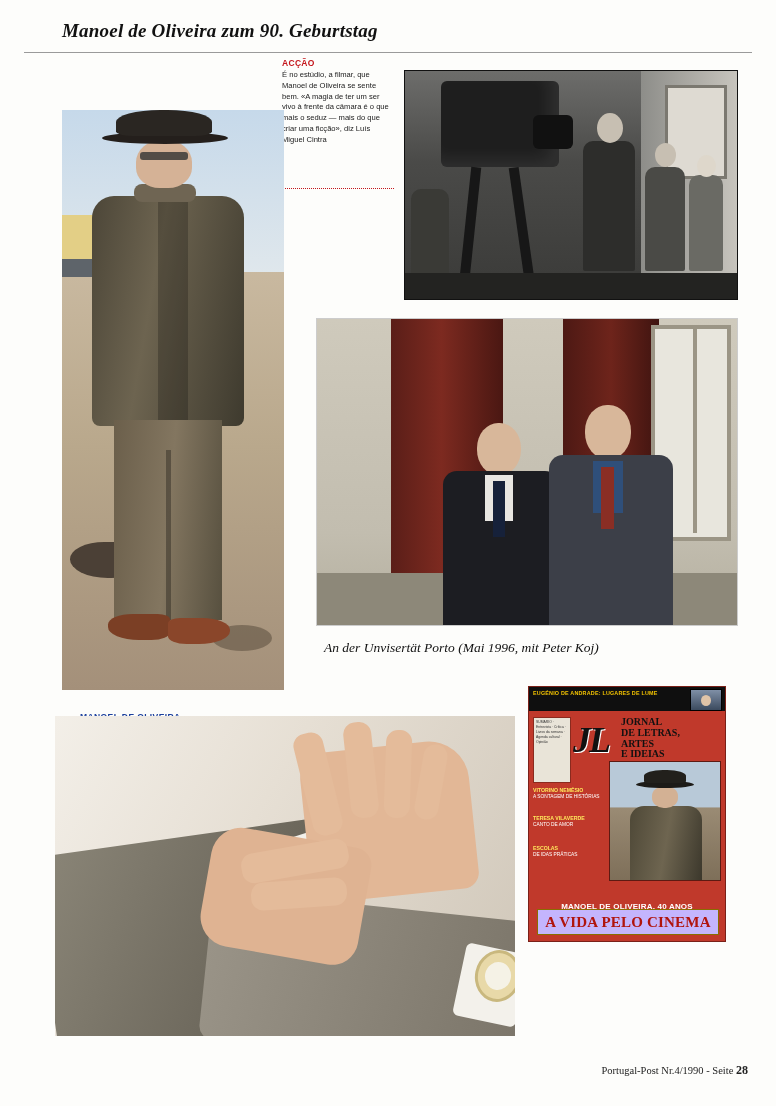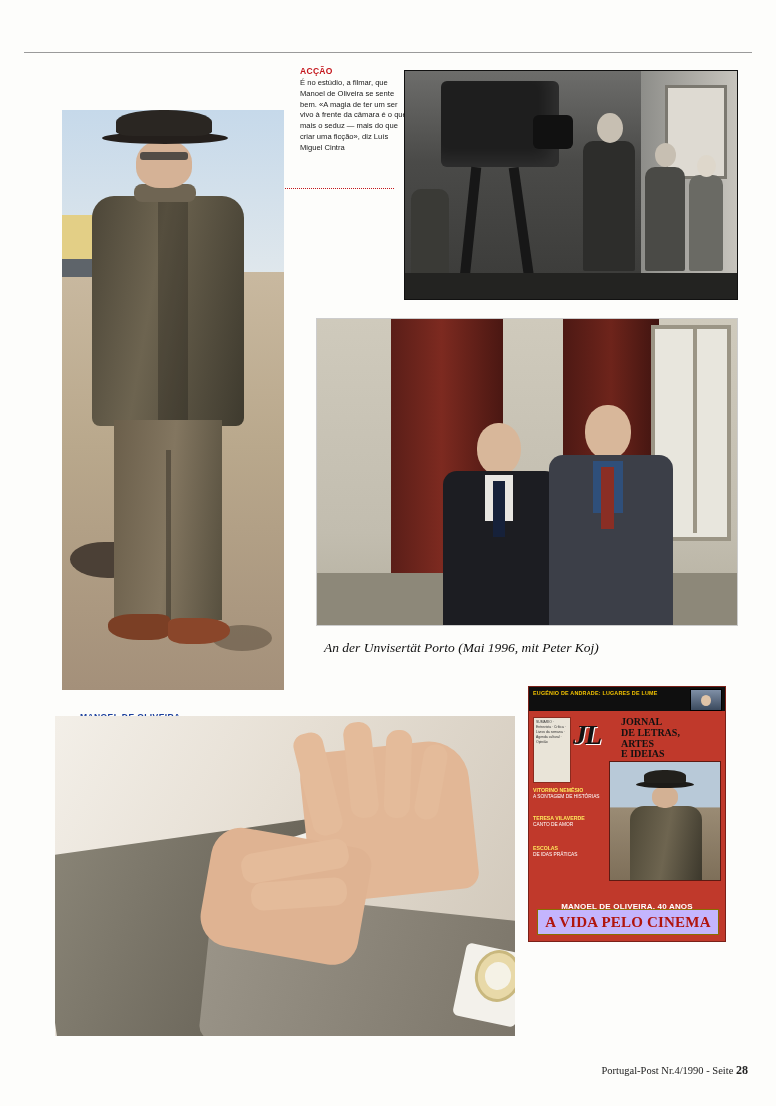--- a/index.html
+++ b/index.html
@@ -39,24 +39,23 @@
     top: 52px;
     width: 728px;
     height: 1px;
     background: #9a9a9a;
   }
 
   
   .caption-block {
     position: absolute;
     left: 282px;
-    top: 66px;
+    top: 58px;
     width: 112px;
     font-family: "Liberation Sans", sans-serif;
-    margin-left: 18px;
   }
   .caption-heading {
     font-size: 8.5px;
     font-weight: bold;
     color: #c4161c;
     letter-spacing: 0.3px;
     margin-bottom: 2px;
   }
   .caption-body {
     font-size: 7.6px;
@@ -361,21 +360,21 @@
     border: 1px solid #000;
   }
   .mag-thumb-head {
     position: absolute; left: 10px; top: 5px; width: 10px; height: 11px;
     background: #e0c4a8; border-radius: 50%;
   }
   .mag-logo {
     position: absolute; left: 44px; top: 32px;
     font-family: "Liberation Serif", serif;
     font-weight: bold; font-style: italic;
-    font-size: 28px; color: #111;
+    font-size: 36px; color: #111;
     text-shadow: 1px 1px 0 #fff;
     letter-spacing: -2px;
   }
   .mag-logo .j { color: #111; }
   .mag-masthead {
     position: absolute; left: 92px; top: 30px;
     font-family: "Liberation Serif", serif;
     font-weight: bold;
     font-size: 10px; color: #111;
     line-height: 1.08;
@@ -428,20 +427,21 @@
     font-size: 10.5px;
     color: #222;
   }
   .footer .pg { font-weight: bold; font-size: 12px; }
 </style>
 </head>
 <body>
 
 <div class="page">
 
+  <div class="page-title">Manoel de Oliveira zum 90. Geburtstag</div>
   <div class="title-rule"></div>
 
   <div class="caption-block">
     <div class="caption-heading">ACÇÃO</div>
     <div class="caption-body">É no estúdio, a filmar, que Manoel de Oliveira se sente bem. «A magia de ter um ser vivo à frente da câmara é o que mais o seduz — mais do que criar uma ficção», diz Luís Miguel Cintra</div>
   </div>
   <div class="caption-rule"></div>
 
   <div class="photo-beach">
     <div class="beach-sky"></div>

